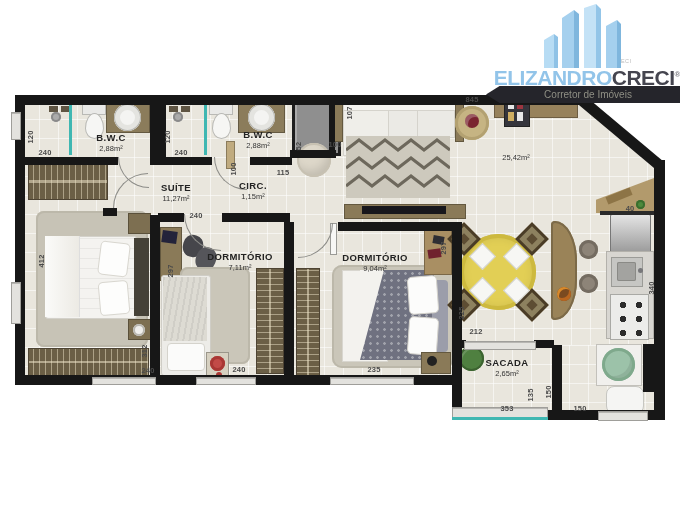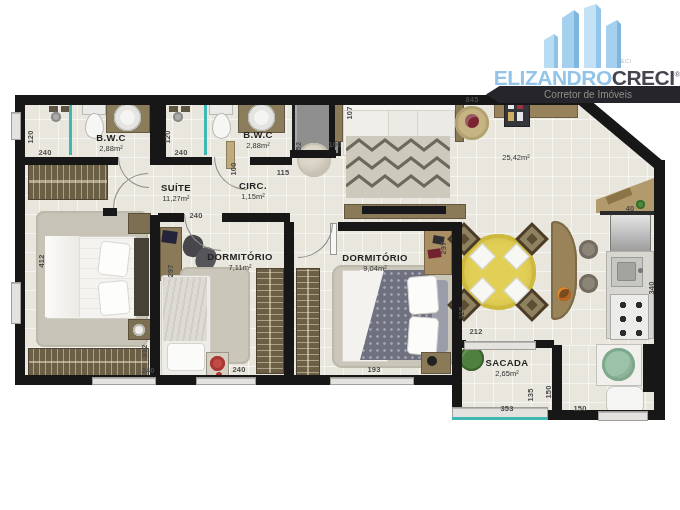--- a/index.html
+++ b/index.html
@@ -252,21 +252,21 @@
   <span class="dim rot" style="left:349px;top:113px;">107</span>
   <span class="dim" style="left:472px;top:99px;">845</span>
   <span class="dim" style="left:630px;top:208px;">40</span>
   <span class="dim rot" style="left:651px;top:288px;">340</span>
   <span class="dim rot" style="left:41px;top:261px;">412</span>
   <span class="dim rot" style="left:144px;top:351px;">312</span>
   <span class="dim" style="left:148px;top:370px;">240</span>
   <span class="dim rot" style="left:170px;top:271px;">297</span>
   <span class="dim" style="left:239px;top:369px;">240</span>
   <span class="dim rot" style="left:443px;top:248px;">297</span>
-  <span class="dim" style="left:374px;top:369px;">193</span>
+  <span class="dim" style="left:374px;top:369px;">235</span>
   <span class="dim rot" style="left:461px;top:313px;">225</span>
   <span class="dim" style="left:476px;top:331px;">212</span>
   <span class="dim rot" style="left:530px;top:395px;">135</span>
   <span class="dim rot" style="left:548px;top:392px;">150</span>
   <span class="dim" style="left:507px;top:408px;">353</span>
   <span class="dim" style="left:580px;top:408px;">150</span>
 
   <div id="logo">
     <div class="abs" style="left:538px;top:4px;width:100px;height:66px;z-index:50;">
       <svg width="100" height="66" viewBox="0 0 100 66">

